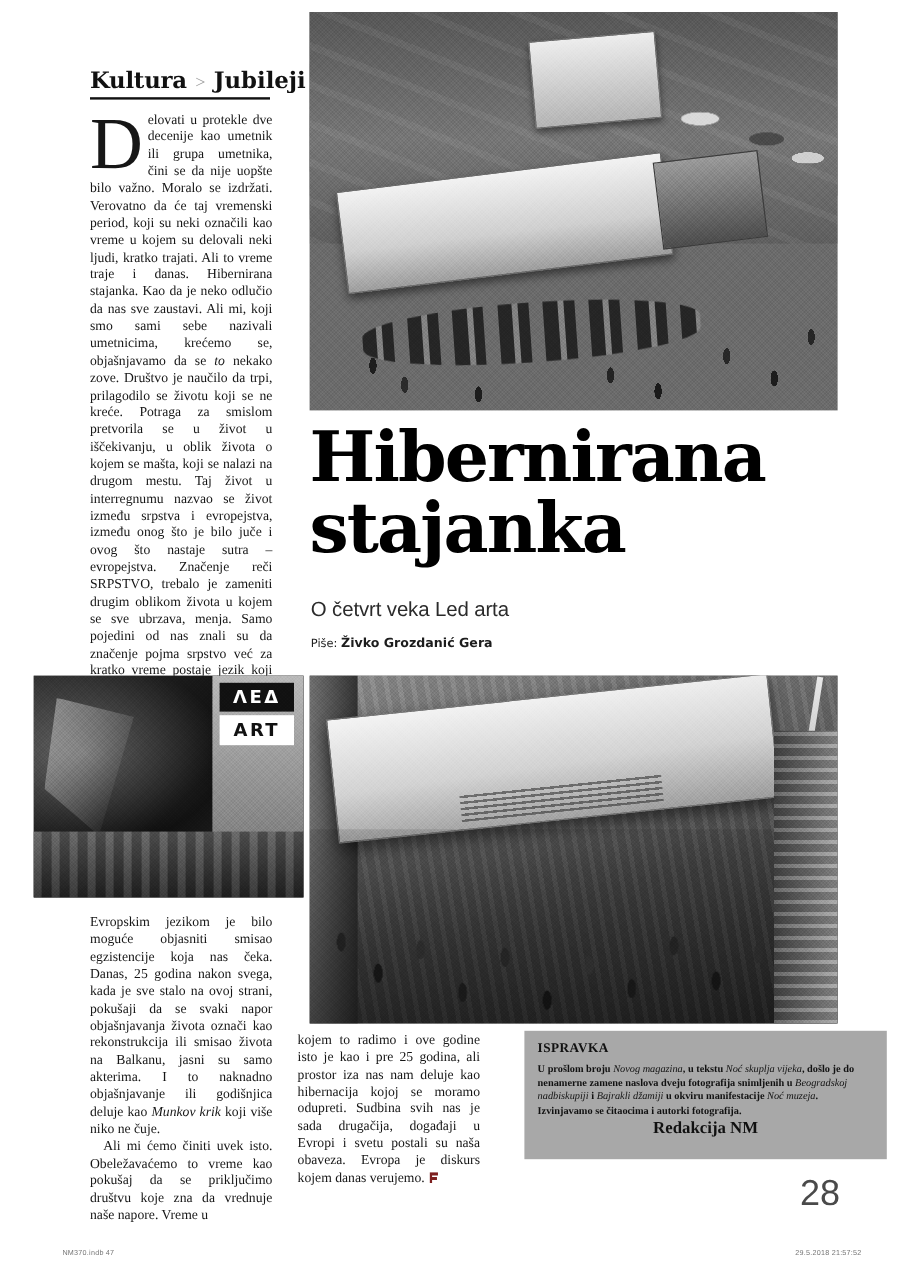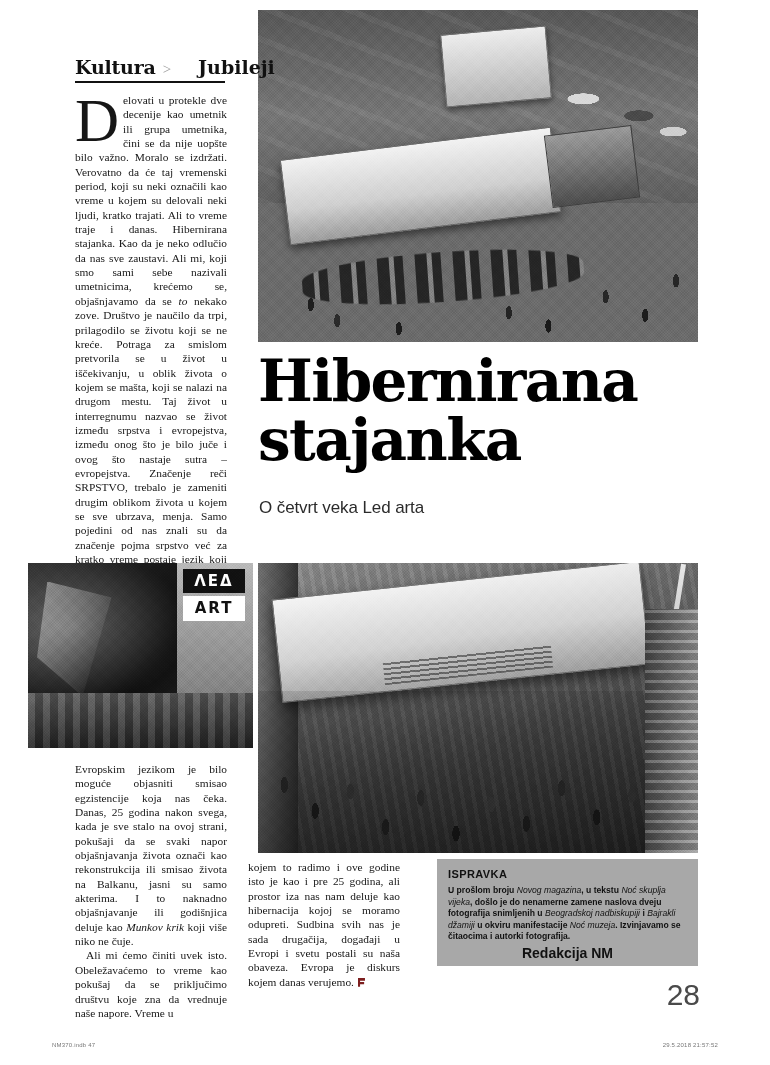--- a/index.html
+++ b/index.html
@@ -212,21 +212,21 @@
     line-height:1;
   }
   .kicker .k-main {
     font-family:"DejaVu Serif", serif;
     font-weight:700; font-size:19px; color:#111;
     letter-spacing:-.2px;
   }
   .kicker .k-sep { font-size:15px; color:#9a9a9a; font-weight:400; }
   .kicker .k-sub {
     font-family:"DejaVu Serif", serif;
-    font-weight:700; font-size:19px; color:#111;margin-left:20px;
+    font-weight:700; font-size:19px; color:#111;
   }
   .kicker-rule {
     position:absolute; left:75px; top:81px; width:150px; height:2px; background:#111;
   }
 
   
   .col {
     position:absolute;
     font-family:"Liberation Serif", serif;
     font-size:11.4px;
@@ -279,24 +279,24 @@
   .byline {
     position:absolute; left:259px; top:530px; width:440px;
     font-family:"DejaVu Sans", sans-serif;
     font-size:9.5px;
     color:#1d1d1d;
   }
   .byline b { font-weight:700; font-size:10.5px; }
 
   
   #ispravka {
-    position:absolute; left:437px; top:859px; width:261px; height:107px;
+    position:absolute; left:437px; top:859px; width:302px; height:107px;
     background:#a8a8a8;
     padding:9px 11px 8px 11px;
-    font-family:Liberation Sans, sans-serif;
+    font-family:Liberation Serif, serif;
     color:#111;
   }
   #ispravka .ispr-title {
     font-weight:700; font-size:11px; letter-spacing:.4px;
     margin-bottom:5px;
   }
   #ispravka .ispr-body {
     font-size:8.6px; line-height:11.6px; font-weight:700;
   }
   #ispravka .ispr-body i { font-weight:400; font-style:italic; }
@@ -346,20 +346,24 @@
   <div class="kicker-rule"></div>
 
   <div class="col" id="col1">
     <p>
       <span class="dropcap">D</span><span>elovati u protekle dve decenije kao umetnik ili grupa umetnika, čini se da nije uopšte bilo važno. Moralo se izdržati. Verovatno da će taj vremenski period, koji su neki označili kao vreme u kojem su delovali neki ljudi, kratko trajati. Ali to vreme traje i danas. Hibernirana stajanka. Kao da je neko odlučio da nas sve zaustavi. Ali mi, koji smo sami sebe nazivali umetnicima, krećemo se, objašnjavamo da se </span><i>to</i><span> nekako zove. Društvo je naučilo da trpi, prilagodilo se životu koji se ne kreće. Potraga za smislom pretvorila se u život u iščekivanju, u oblik života o kojem se mašta, koji se nalazi na drugom mestu. Taj život u interregnumu nazvao se život između srpstva i evropejstva, između onog što je bilo juče i ovog što nastaje sutra – evropejstva. Značenje reči SRPSTVO, trebalo je zameniti drugim oblikom života u kojem se sve ubrzava, menja. Samo pojedini od nas znali su da značenje pojma srpstvo već za kratko vreme postaje jezik koji je zaboravljen.</span>
     </p>
   </div>
 
   <div class="headline">Hibernirana stajanka</div>
   <div class="subtitle">O četvrt veka Led arta</div>
+  <div class="byline">
+    <span>Piše:</span>
+    <b>Živko Grozdanić Gera</b>
+  </div>
 
   <div class="photo" id="photo-left">
     <div class="layer dark"></div>
     <div class="shard"></div>
     <div class="wallR"></div>
     <div class="floor"></div>
     <div class="logo-box">
       <div class="logo-led">ΛEΔ</div>
       <div class="logo-art">ART</div>
     </div>

